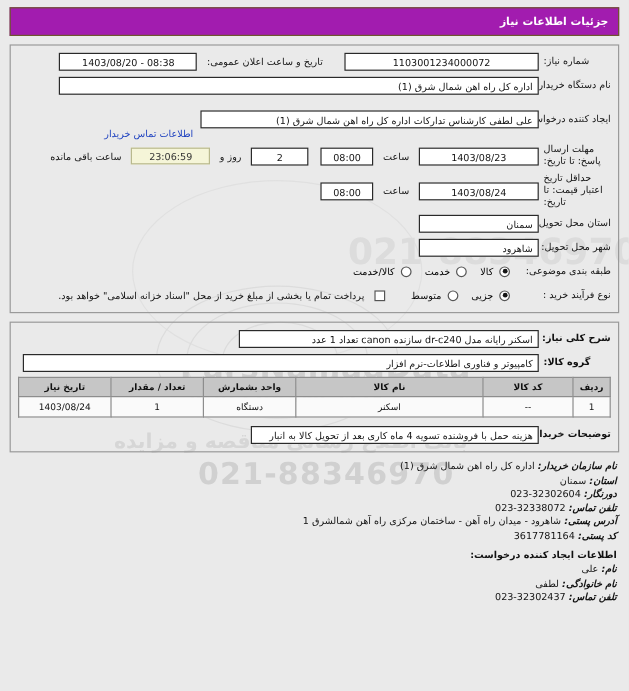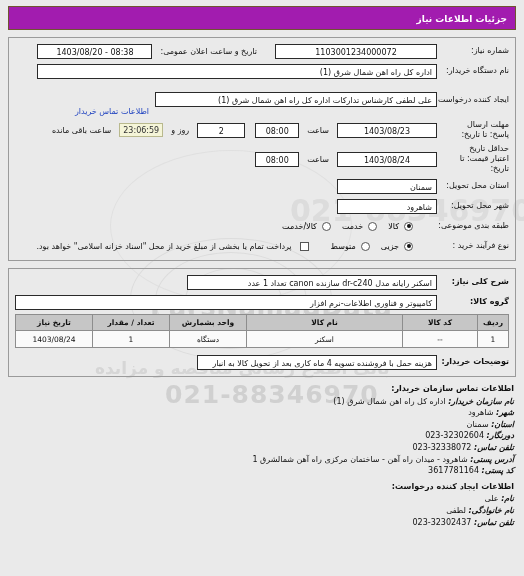--- a/index.html
+++ b/index.html
@@ -77,24 +77,24 @@
     align-items: center;
     justify-content: flex-start;
     margin-bottom: 4px;
     min-height: 16px;
   }
   .row:last-child { margin-bottom: 0; }
 
   .lbl {
     font-size: 8px;
     color: #111;
-    text-align: right;
+    text-align: left;
     white-space: nowrap;
     flex: 0 0 auto;
-    padding-left: 16px;
+    padding-left: 4px;
     line-height: 1.25;
   }
   .lbl.b { font-weight: bold; }
 
   .fld {
     border: 1px solid #2a2a2a;
     background: #ffffff;
     height: 15px;
     line-height: 15px;
     font-size: 8px;
@@ -124,21 +124,21 @@
     margin-right: 6px;
     margin-top: 24px;
   }
 
   .countdown {
     background: #f5f5d8;
     border: 1px solid #b9b98e;
     height: 14px;
     line-height: 14px;
     font-size: 8px;
-    padding: 0 3px;
+    padding: 0 14px;
     direction: ltr;
     color: #333;
     box-sizing: border-box;
   }
 
   
   .radio-grp { display: flex; align-items: center; gap: 3px; }
   .radio {
     width: 9px; height: 9px;
     border: 1px solid #555;
@@ -352,30 +352,25 @@
       </table>
 
       <div class="row" style="margin-top:6px">
         <div class="lbl b" style="width:56px">توضیحات خریدار:</div>
         <div class="fld rt" style="width:240px">هزینه حمل با فروشنده تسویه 4 ماه کاری بعد از تحویل کالا به انبار</div>
       </div>
 
     </div>
 
     <div class="info-block">
-      <div class="info-head">اطلاعات تماس سازمان خریدار:</div>
       <div class="info-line">
         <b>نام سازمان خریدار:</b>
         <span>اداره کل راه اهن شمال شرق (1)</span>
       </div>
       <div class="info-line">
-        <b>شهر:</b>
-        <span>شاهرود</span>
-      </div>
-      <div class="info-line">
         <b>استان:</b>
         <span>سمنان</span>
       </div>
       <div class="info-line">
         <b>دورنگار:</b>
         <span class="num">023-32302604</span>
       </div>
       <div class="info-line">
         <b>تلفن تماس:</b>
         <span class="num">023-32338072</span>

